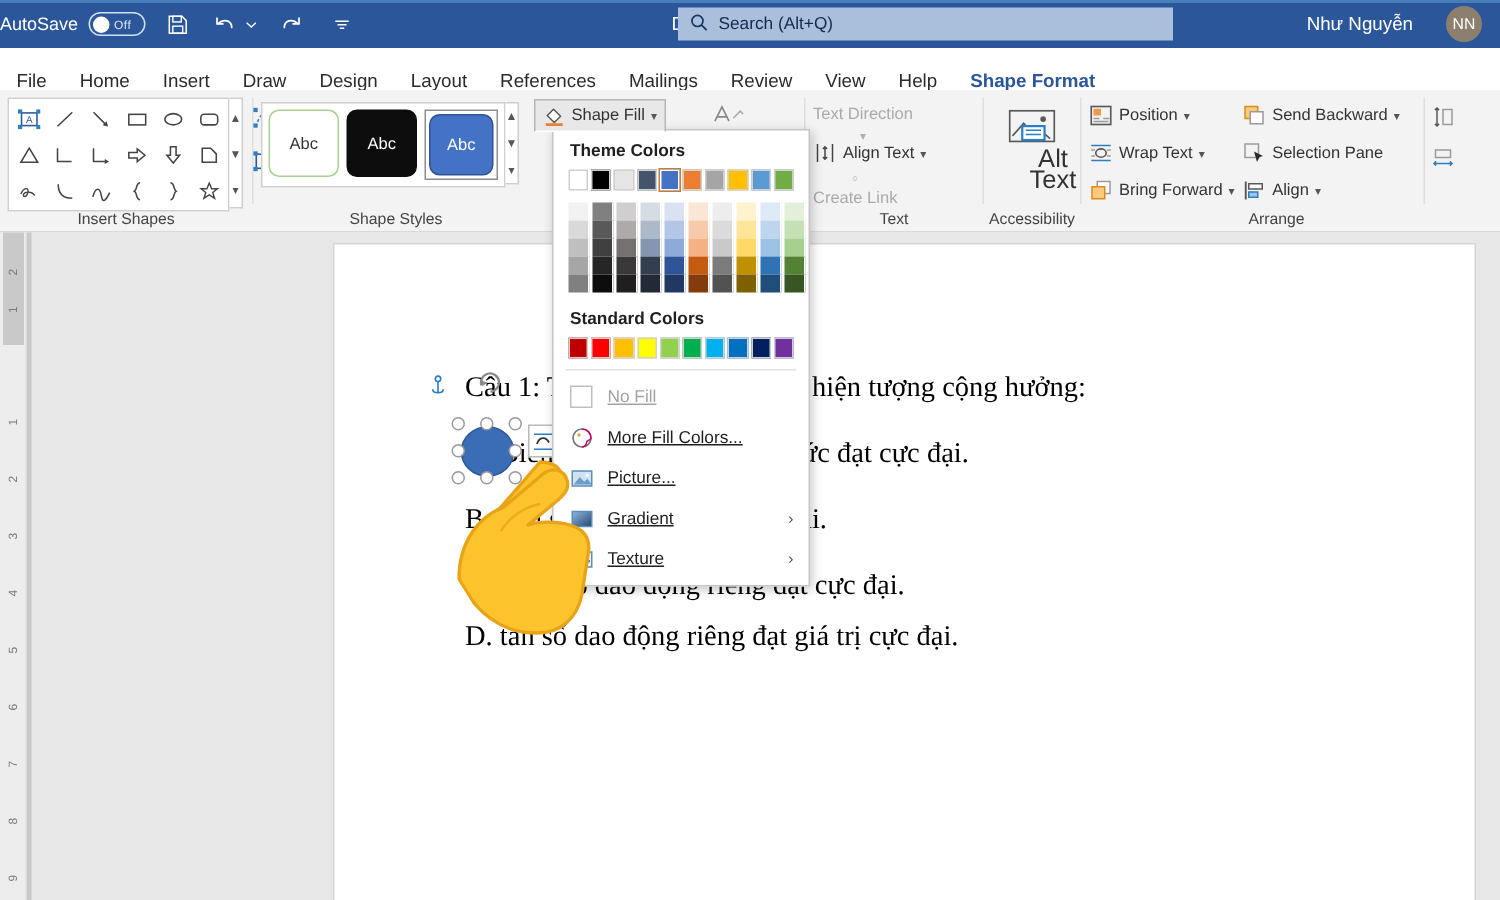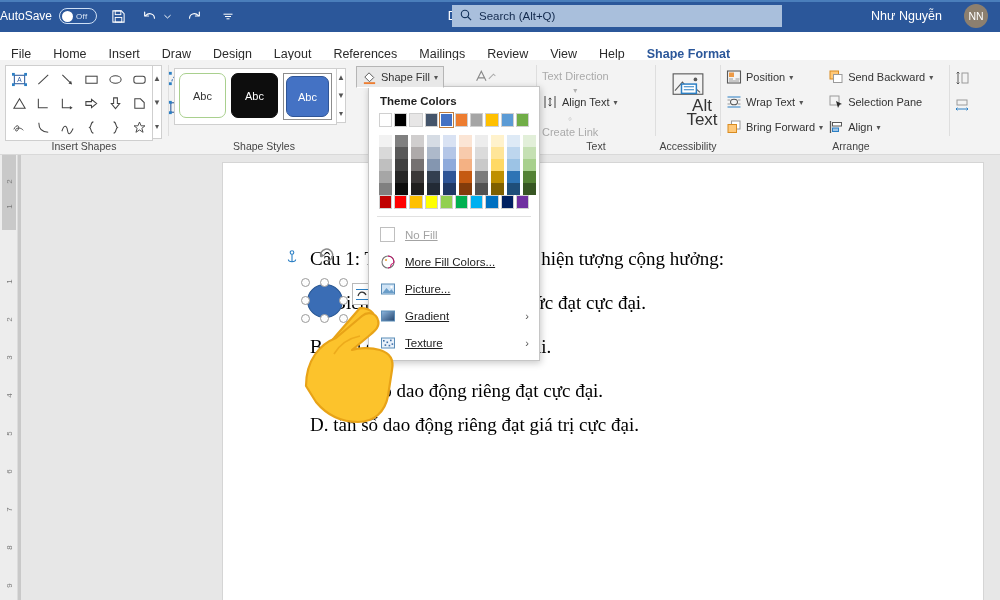--- a/index.html
+++ b/index.html
@@ -681,20 +681,21 @@
       </span>
       <span class="varcol">
         <span class="sw" style="background:#e2efd9"></span>
         <span class="sw" style="background:#c5e0b3"></span>
         <span class="sw" style="background:#a8d08d"></span>
         <span class="sw" style="background:#548235"></span>
         <span class="sw" style="background:#375623"></span>
       </span>
     </div>
 
+    <div class="mhdr" style="padding-top:12px">Standard Colors</div>
     <div class="swrow">
       <span class="sw" style="background:#c00000"></span>
       <span class="sw" style="background:#ff0000"></span>
       <span class="sw" style="background:#ffc000"></span>
       <span class="sw" style="background:#ffff00"></span>
       <span class="sw" style="background:#92d050"></span>
       <span class="sw" style="background:#00b050"></span>
       <span class="sw" style="background:#00b0f0"></span>
       <span class="sw" style="background:#0070c0"></span>
       <span class="sw" style="background:#002060"></span>

